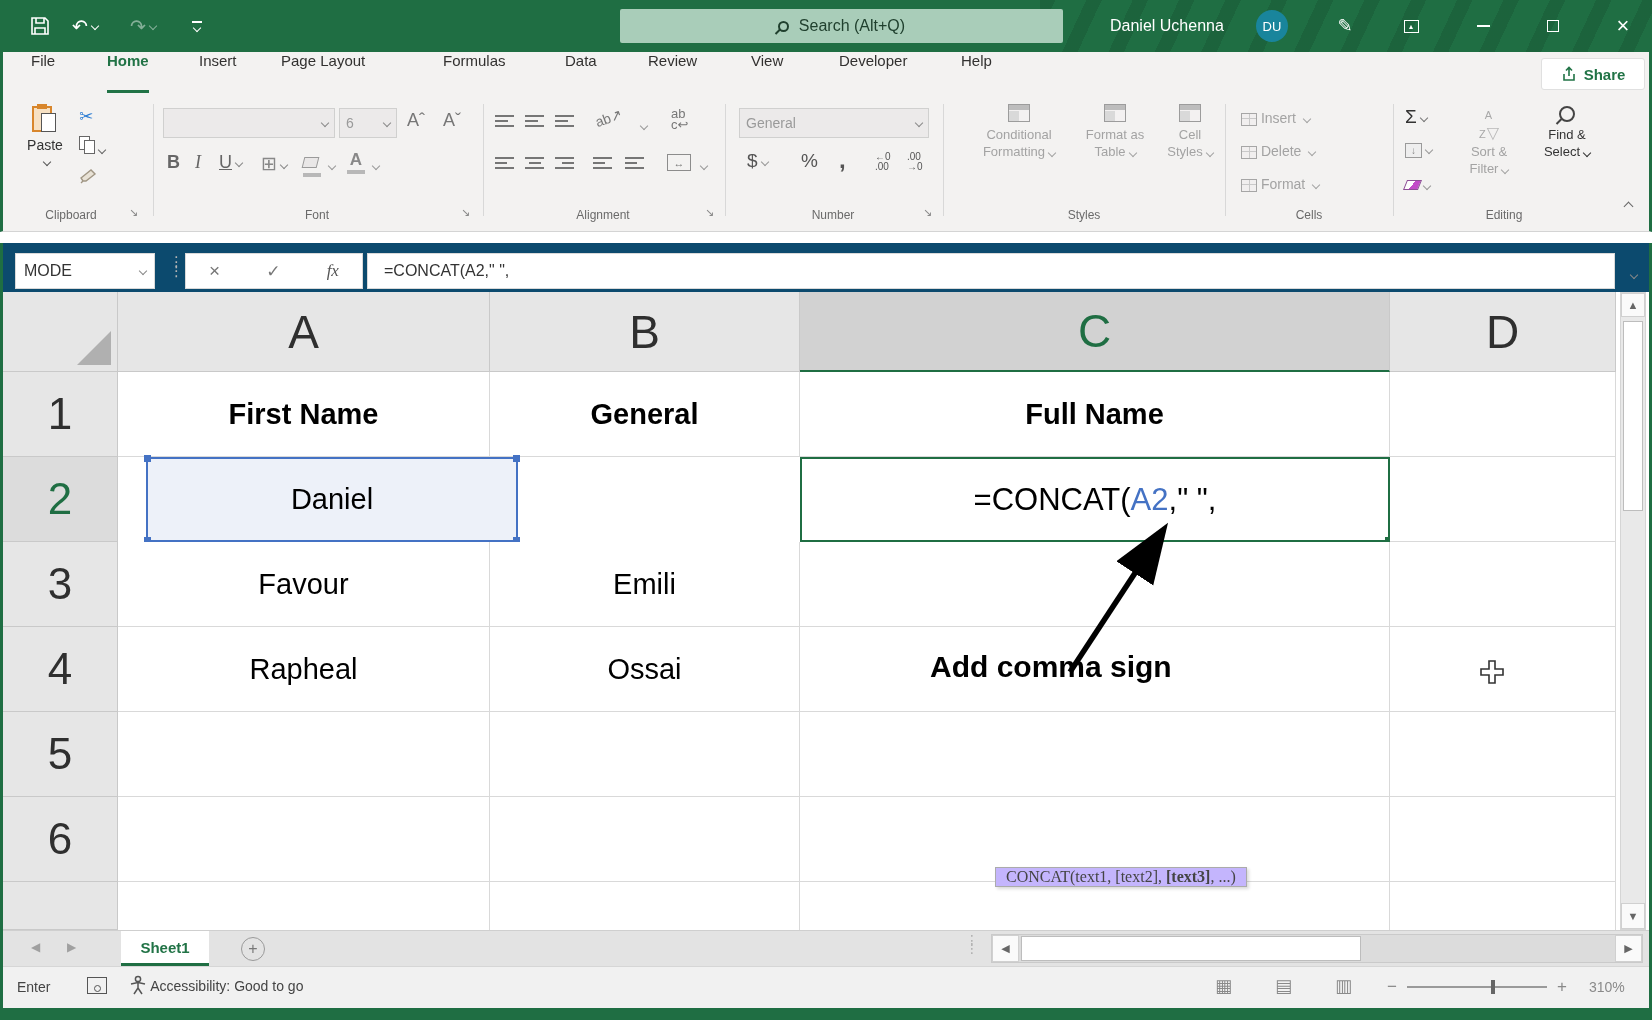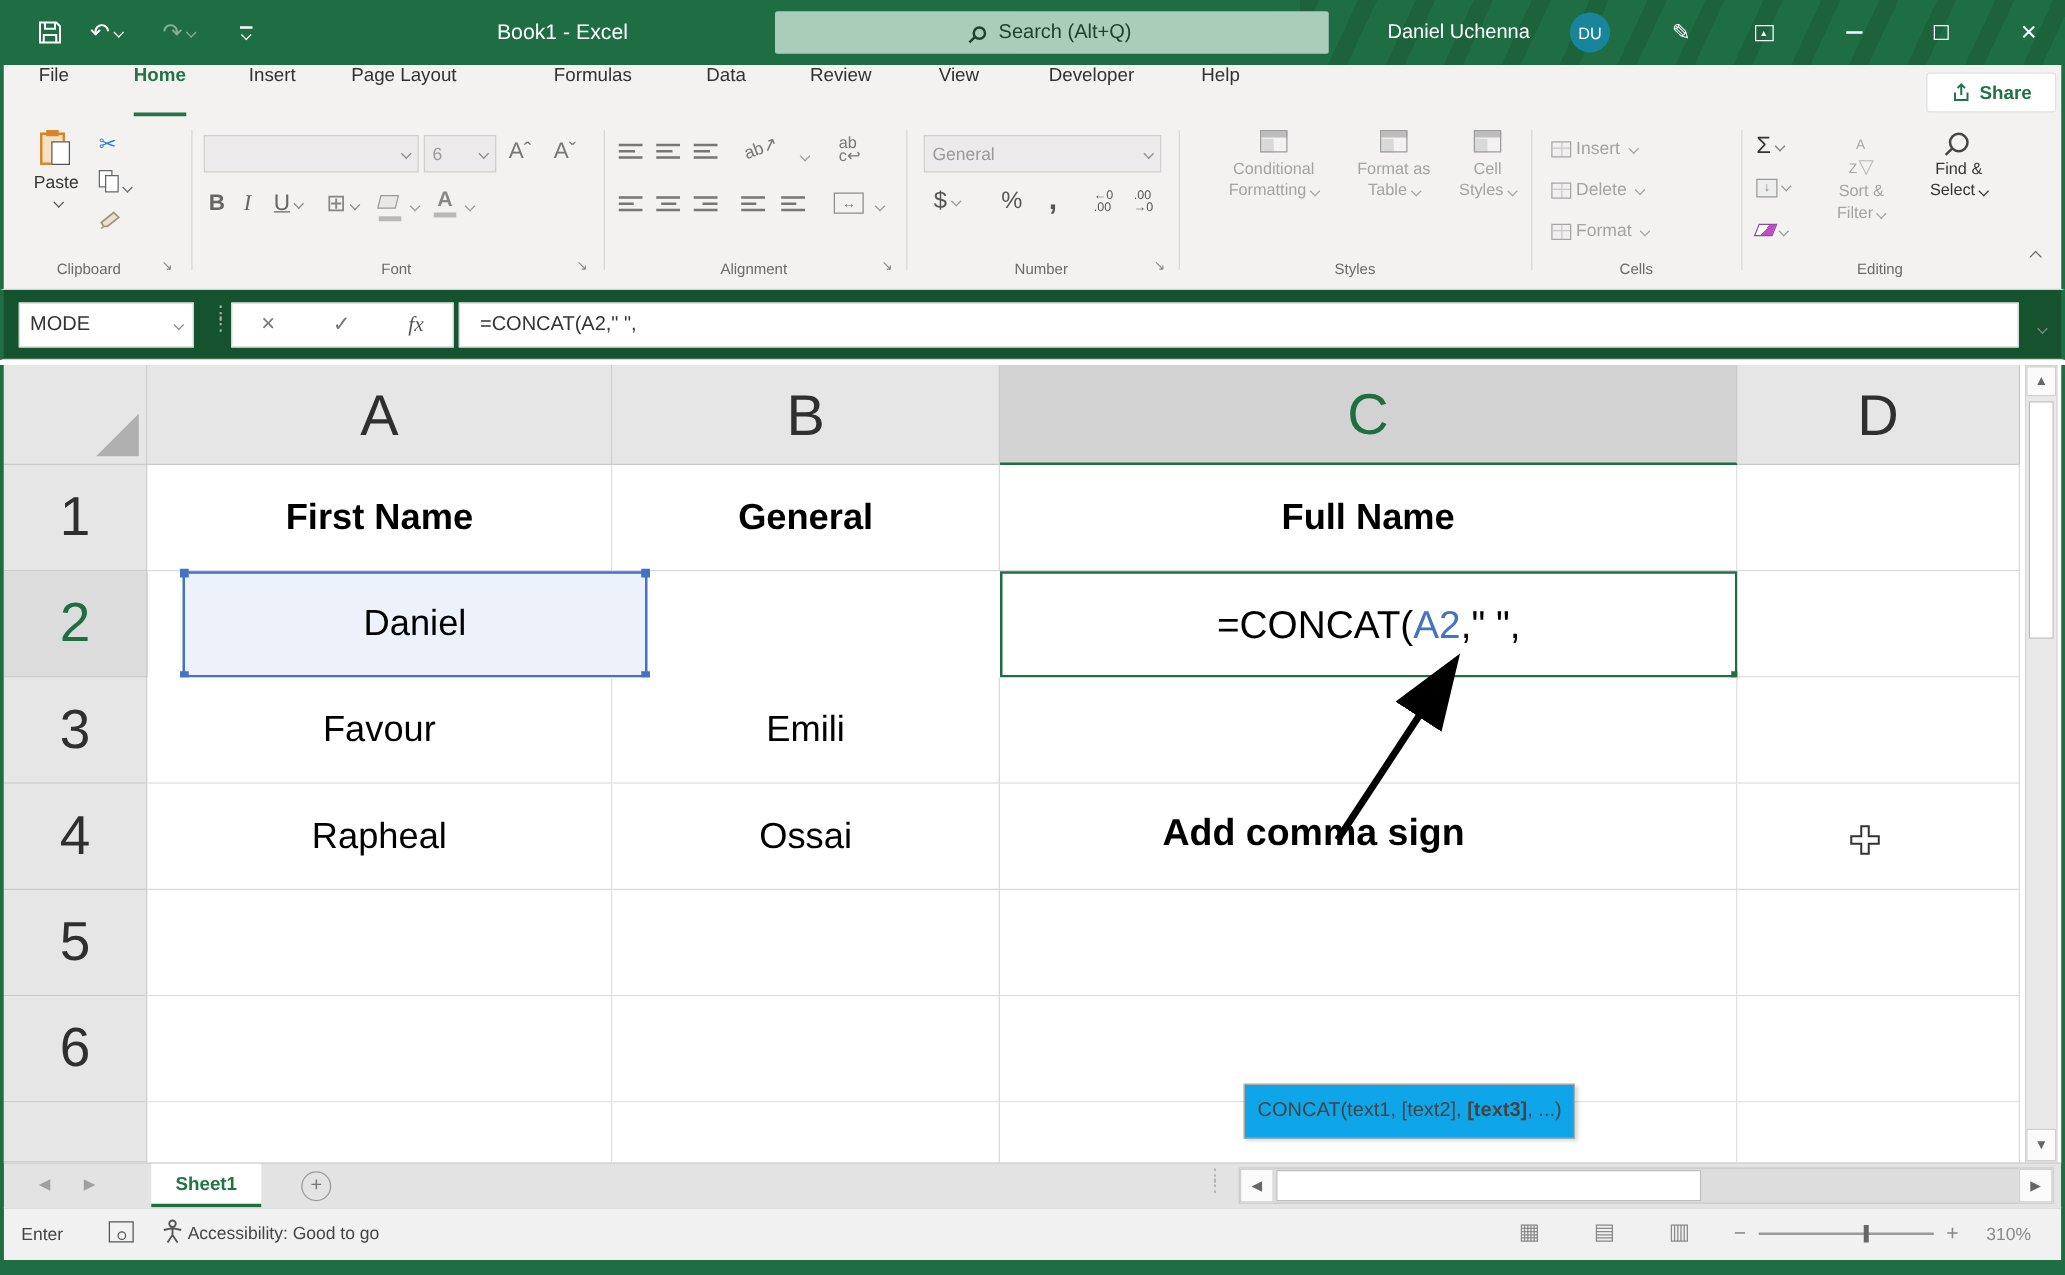--- a/index.html
+++ b/index.html
@@ -53,21 +53,21 @@
   .bigbtn { position:absolute; top:8px; text-align:center; font-size:13px; color:#a3a3a3; line-height:17px; }
   .minitbl { display:inline-block; width:22px; height:18px; border:1.5px solid #9c9c9c; background:
     linear-gradient(#bdbdbd 0 0) 0 0/22px 5px no-repeat,
     linear-gradient(#d9d9d9 0 0) 0 6px/10px 12px no-repeat, #f3f1f1; }
   .celltbl { display:inline-block; width:16px; height:13px; border:1.4px solid #a6a6a6;
     background:linear-gradient(#c9c9c9 0 0) 0 4px/16px 1.4px no-repeat,
                linear-gradient(#c9c9c9 0 0) 7px 0/1.4px 13px no-repeat, #f1efef; vertical-align:middle; }
   .eraser { display:inline-block; width:15px; height:10px; transform:skewX(-22deg);
     background:linear-gradient(115deg,#fdfdfd 48%, #c24bc8 48%); border:1.4px solid #8d4d96; }
   
-  #fbar { left:0; top:232px; width:1652px; height:56px; background:#14532d; border-bottom:1px solid #d4d4d4;
+  #fbar { left:0; top:243px; width:1652px; height:56px; background:#0c4a6e; border-bottom:1px solid #d4d4d4;
     border-left:3px solid #1f6e43; border-right:3px solid #1f6e43; }
   .fbox { position:absolute; top:10px; height:36px; background:#fff; border:1px solid #d9d9d9;
     display:flex; align-items:center; font-size:16px; color:#333; }
   
   #grid { left:0; top:292px; width:1652px; height:638px; background:#fff; }
   .hdrcell { position:absolute; top:0; height:80px; background:#e6e6e6; border-right:1px solid #c9c9c9;
     border-bottom:1px solid #c9c9c9; display:flex; align-items:center; justify-content:center;
     font-size:46px; font-weight:300; color:#2f2f2f; }
   .rowhdr { position:absolute; left:0; width:118px; background:#e6e6e6; border-right:1px solid #c9c9c9;
     border-bottom:1px solid #c9c9c9; display:flex; align-items:center; justify-content:center;
@@ -79,23 +79,23 @@
   
   .sb-btn { position:absolute; background:#fafafa; border:1px solid #d0d0d0; color:#666;
     display:flex; align-items:center; justify-content:center; font-size:11px; }
   
   #sheetbar { left:0; top:930px; width:1652px; height:36px; background:#e3e3e3; border-top:1px solid #cfcfcf;
     border-left:3px solid #1f6e43; border-right:3px solid #1f6e43; font-size:15px; color:#666; }
   #statusbar { left:0; top:966px; width:1652px; height:42px; background:#f1f1f1; border-top:1px solid #d6d6d6;
     border-left:3px solid #1f6e43; border-right:3px solid #1f6e43; font-size:14px; color:#444; }
   #bottomstrip { left:0; top:1008px; width:1652px; height:12px; background:#1f6e43; }
   .edge { background:#1f6e43; }
-  .tooltipbox { position:absolute; left:995px; top:575px; height:44px; background:#0ea5e9;
+  .tooltipbox { position:absolute; left:995px; top:575px; height:20px; background:#c4b5fd;
     border:1px solid #ababab; box-shadow:2px 2px 3px rgba(0,0,0,.15); display:flex; align-items:center;
-    padding:0 10px; font-size:16px; color:#444; white-space:pre; }
+    padding:0 10px; font-size:16px; color:#444; white-space:pre;font-family:Liberation Serif, serif; }
 </style>
 </head>
 <body>
 
 <div id="titlebar" class="abs">
   <div class="abs deco1"></div>
   <div class="abs qat" style="left:30px;">
     <svg width="20" height="20" viewBox="0 0 20 20">
         <path d="M2 2h13l3 3v13H2z M6 2v5h8V2 M5 12h10v6H5z" fill="none" stroke="#fff" stroke-width="1.6"></path>
       </svg>
@@ -105,21 +105,20 @@
       <span class="cv"></span>
     </div>
   <div class="abs qat" style="left:130px; opacity:.45;">
       <span>↷</span>
       <span class="cv"></span>
     </div>
   <div class="abs qat" style="left:192px; flex-direction:column; justify-content:center;">
     <span style="width:10px;height:2px;background:#fff;margin-bottom:2px;"></span>
     <span class="cv" style="margin:0;"></span>
   </div>
-  <div class="abs" style="left:340px; top:0; width:220px; height:52px; display:flex; align-items:center; justify-content:center; font-size:17px;">Book1  -  Excel</div>
   <div id="searchbox" class="abs">
     <span class="mag"></span>
     <span>Search (Alt+Q)</span>
   </div>
   <div class="abs" style="left:1110px; top:0; height:52px; display:flex; align-items:center; font-size:16px;">Daniel Uchenna</div>
   <div class="abs avatar" style="left:1256px; top:10px;">
       <span>DU</span>
     </div>
   <div class="abs winbtn" style="left:1322px;">
       <span style="font-size:18px;">✎</span>

